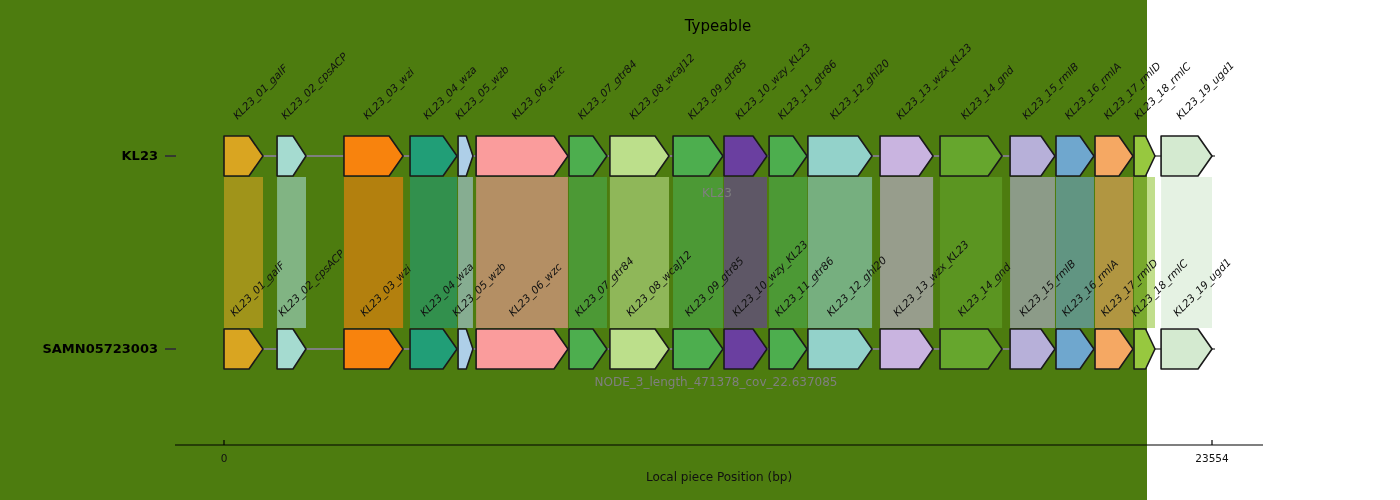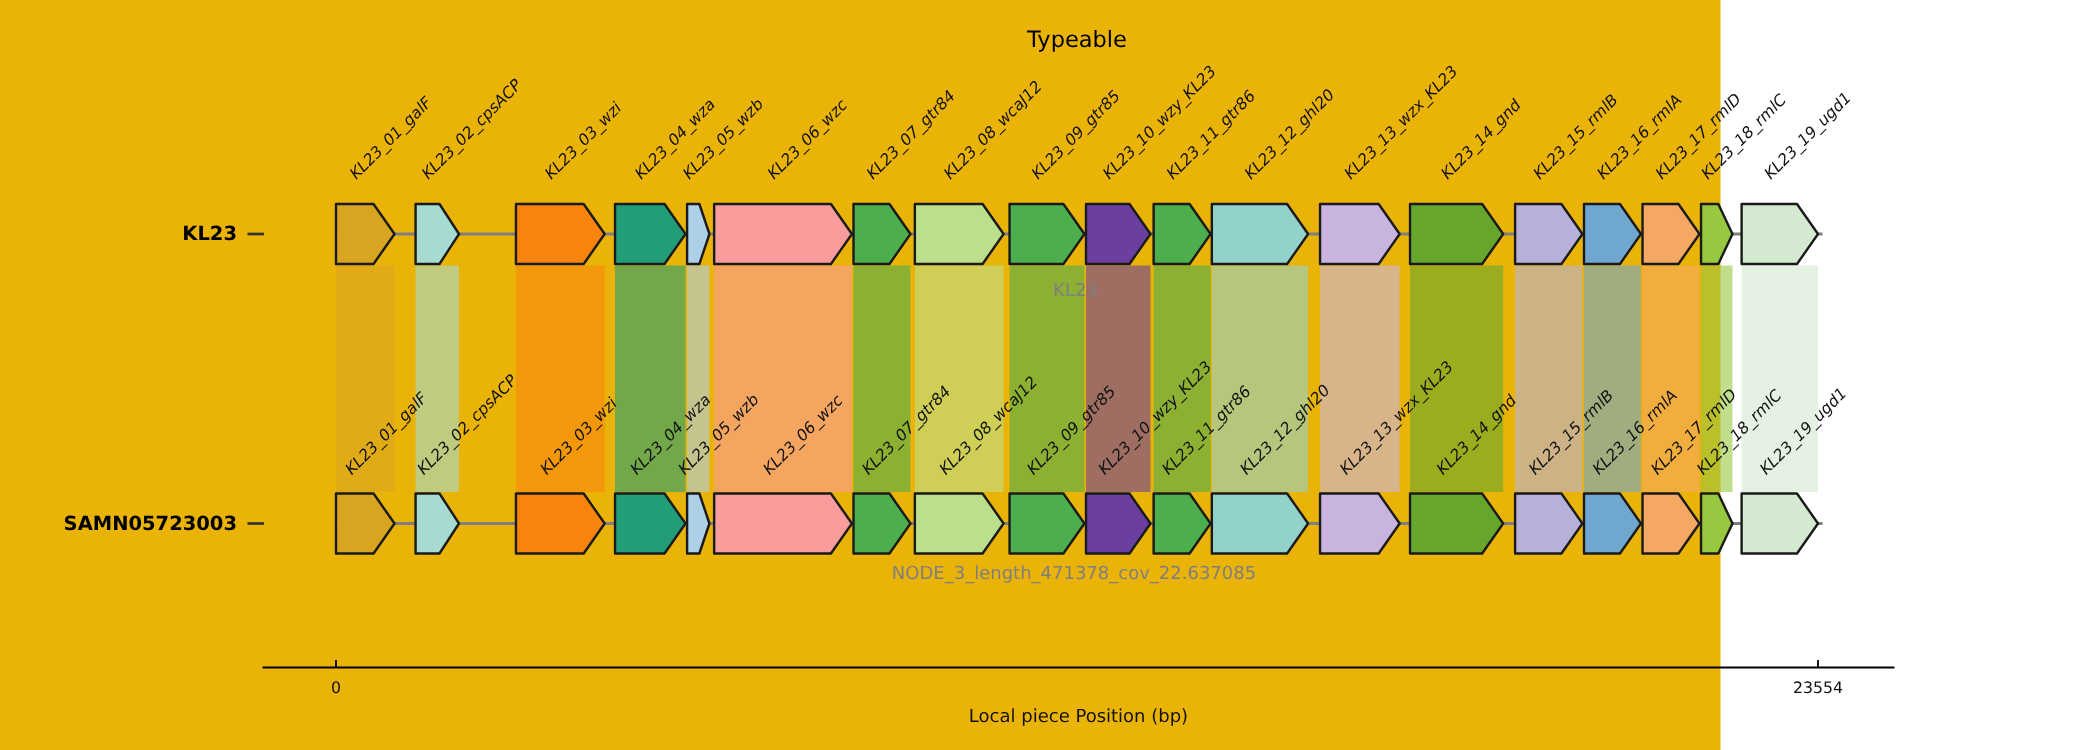--- a/index.html
+++ b/index.html
@@ -1,16 +1,16 @@
 <!DOCTYPE html>
 <html><head>
 <meta charset="utf-8">
 <style>
   html,body{margin:0;padding:0;background:#ffffff;}
-  #figure{width:1147px;height:500px;position:relative;background:#eab308;
+  #figure{width:1147px;height:500px;position:relative;background:#4d7c0f;
           font-family:"DejaVu Sans","Liberation Sans",sans-serif;}
   svg text{font-family:"DejaVu Sans","Liberation Sans",sans-serif;}
   .title{font-size:15px;fill:#000000;}
   .track-label{font-size:13px;font-weight:bold;fill:#000000;}
   .muted{fill:#7f7f7f;font-size:12px;}
   .tick-label{font-size:10.5px;fill:#111111;}
   .axis-label{font-size:12px;fill:#111111;}
   .gene-label{font-size:10.5px;font-style:italic;fill:#111111;}
 </style>
 </head>

